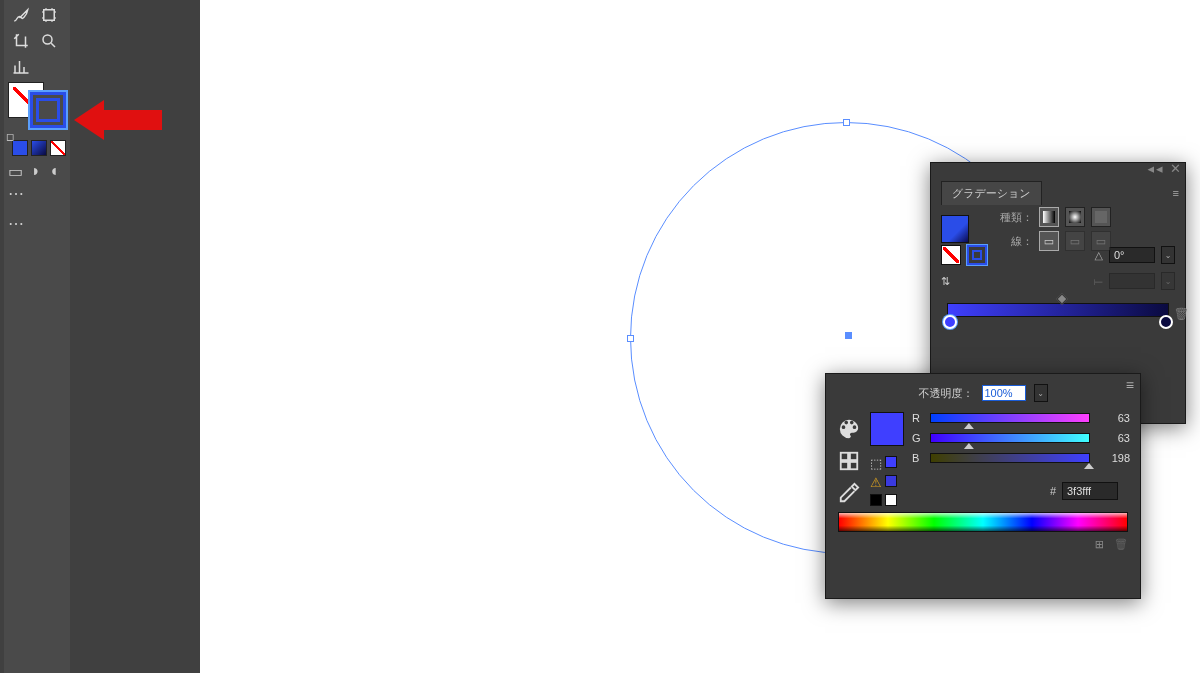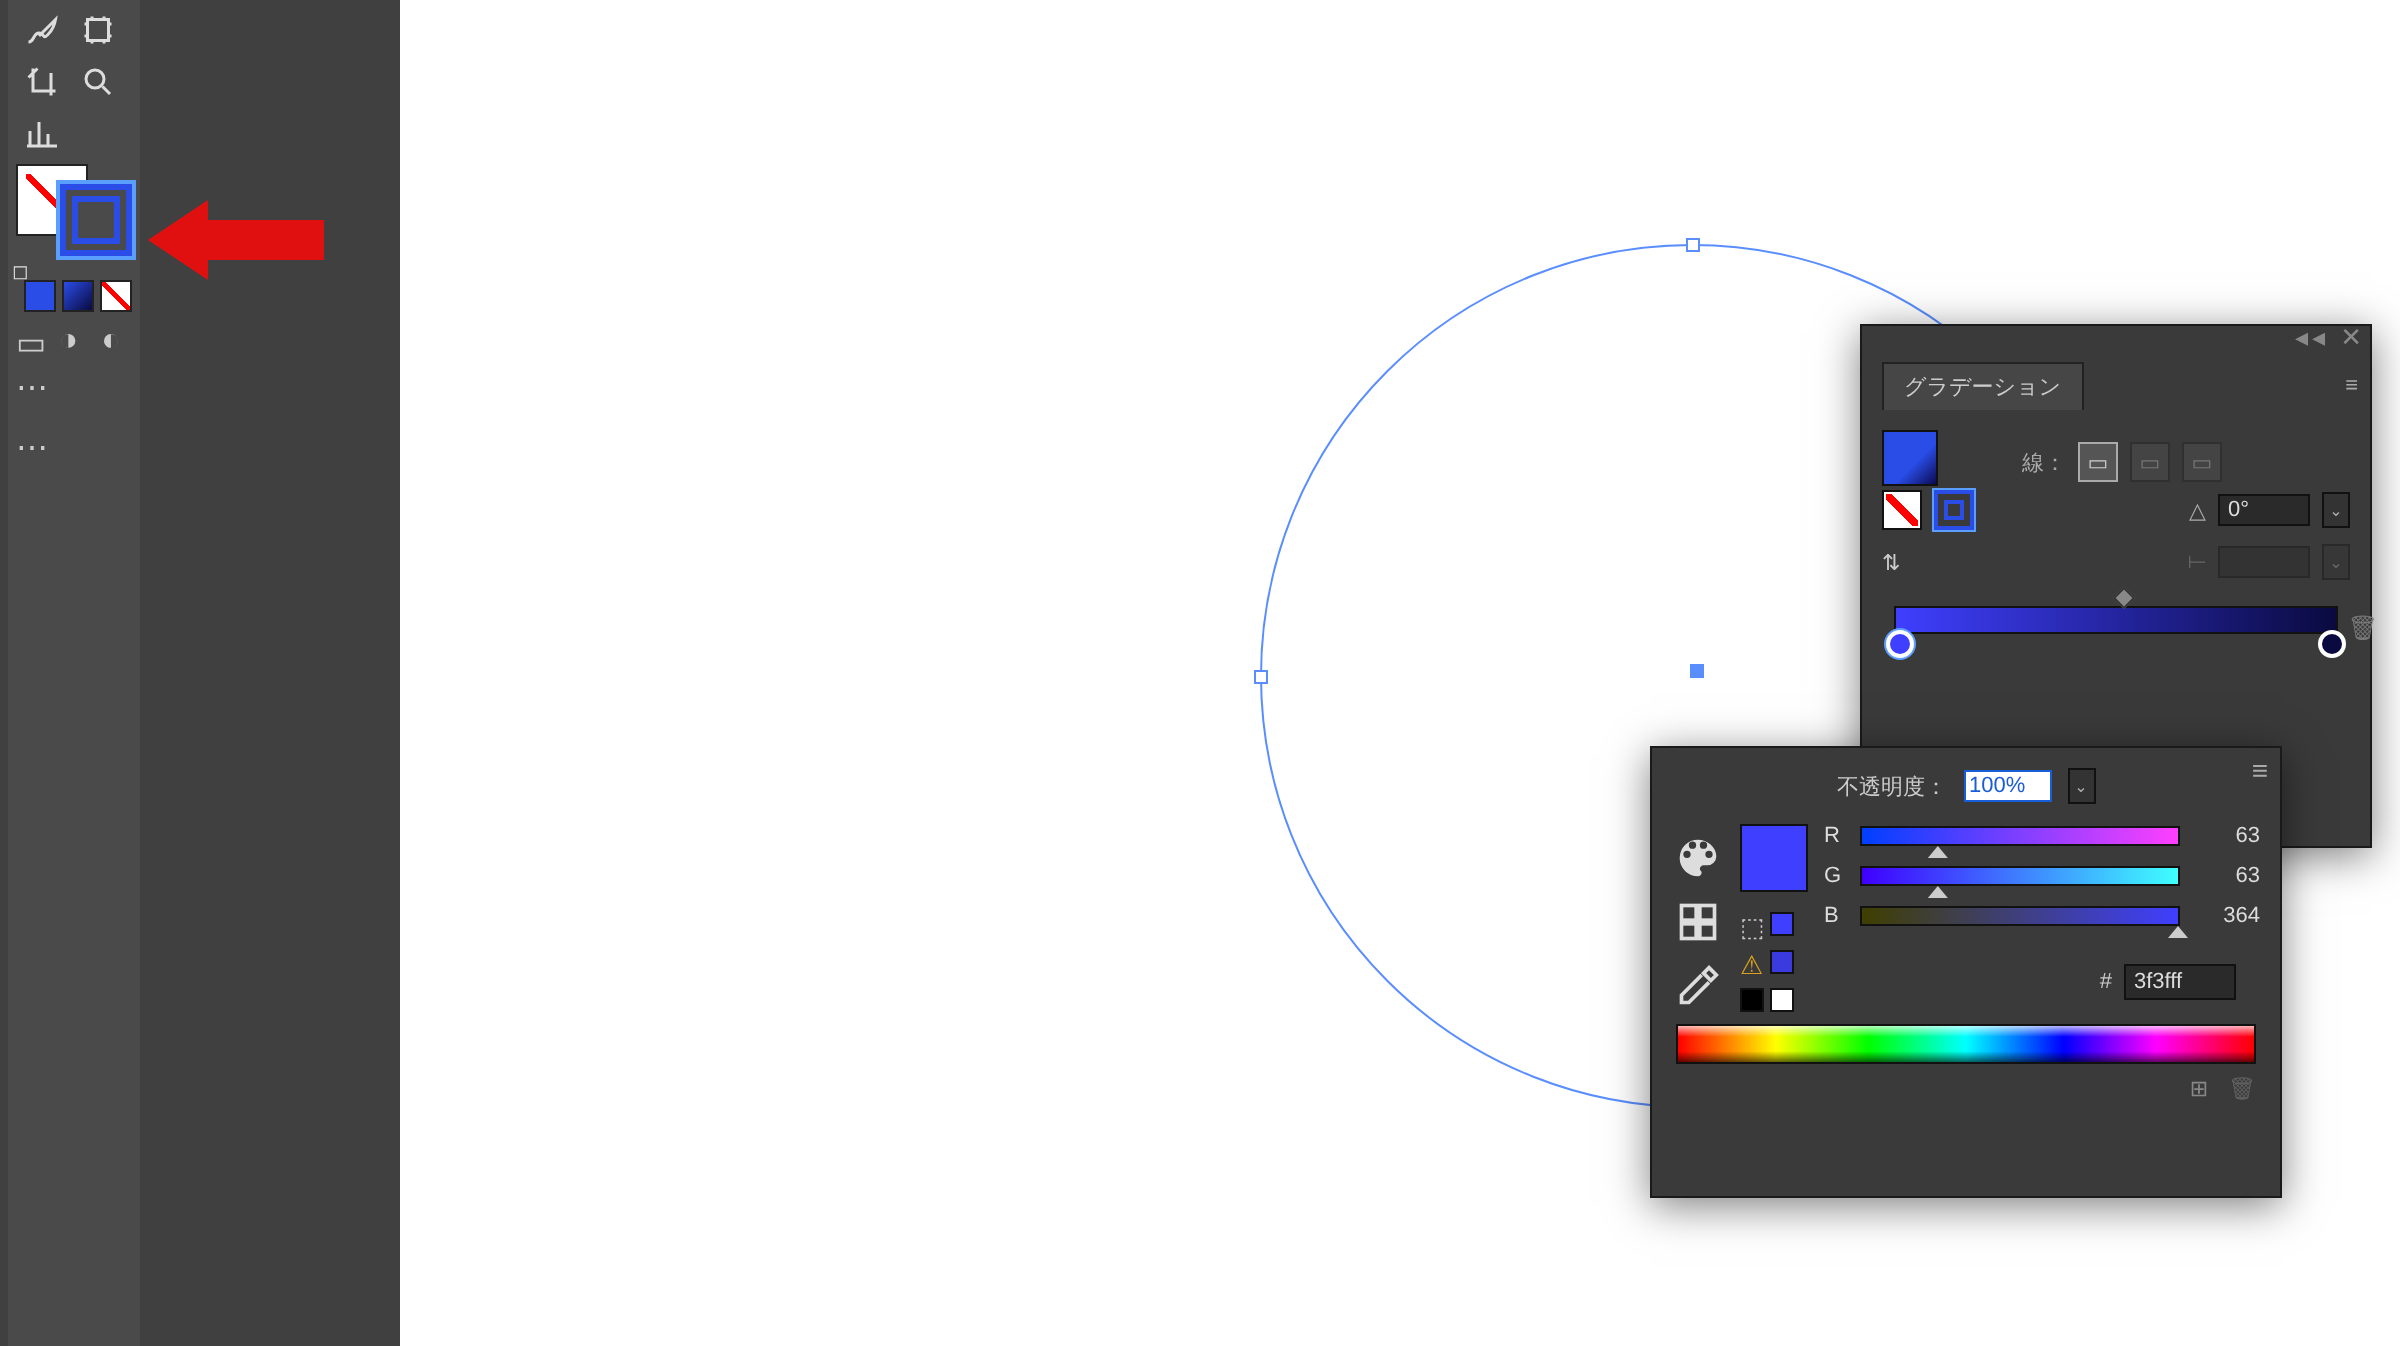--- a/index.html
+++ b/index.html
@@ -174,20 +174,32 @@
 
 <div class="grad-panel">
   <div class="panel-head">◂◂ ✕</div>
   <div class="panel-tab">グラデーション</div>
   <span style="position:absolute; right:6px; top:24px; color:#aaa">≡</span>
 
   <div class="grad-body">
     <div class="g-row">
       <div class="g-sw-big"></div>
       <div style="flex:1">
+        <div class="g-row" style="margin:0">
+          <span class="g-label">種類：</span>
+          <div class="g-btn sel">
+              <span style="width:12px;height:12px;background:linear-gradient(90deg,#fff,#000);display:block"></span>
+            </div>
+          <div class="g-btn">
+              <span style="width:12px;height:12px;background:radial-gradient(#fff,#000);display:block"></span>
+            </div>
+          <div class="g-btn">
+              <span style="width:12px;height:12px;background:#666;display:block"></span>
+            </div>
+        </div>
         <div class="g-row" style="margin:4px 0 0 0">
           <span class="g-label">線：</span>
           <div class="g-btn sel">▭</div>
           <div class="g-btn" style="opacity:.4">▭</div>
           <div class="g-btn" style="opacity:.4">▭</div>
         </div>
       </div>
     </div>
 
     <div class="g-row">
@@ -276,21 +288,21 @@
         <div class="ch-slider" style="background:linear-gradient(90deg,#3f00ff,#3fffff)">
             <div class="ch-knob" style="left:24%"></div>
           </div>
         <span class="ch-val">63</span>
       </div>
       <div class="ch-row">
         <span class="ch-l">B</span>
         <div class="ch-slider" style="background:linear-gradient(90deg,#3f3f00,#3f3fff)">
             <div class="ch-knob" style="left:100%"></div>
           </div>
-        <span class="ch-val">364</span>
+        <span class="ch-val">198</span>
       </div>
 
       <div class="hex-row">
         <span>#</span>
         <input class="hex-in" value="3f3fff" style="">
       </div>
     </div>
   </div>
 
   <div class="spectrum"></div>

